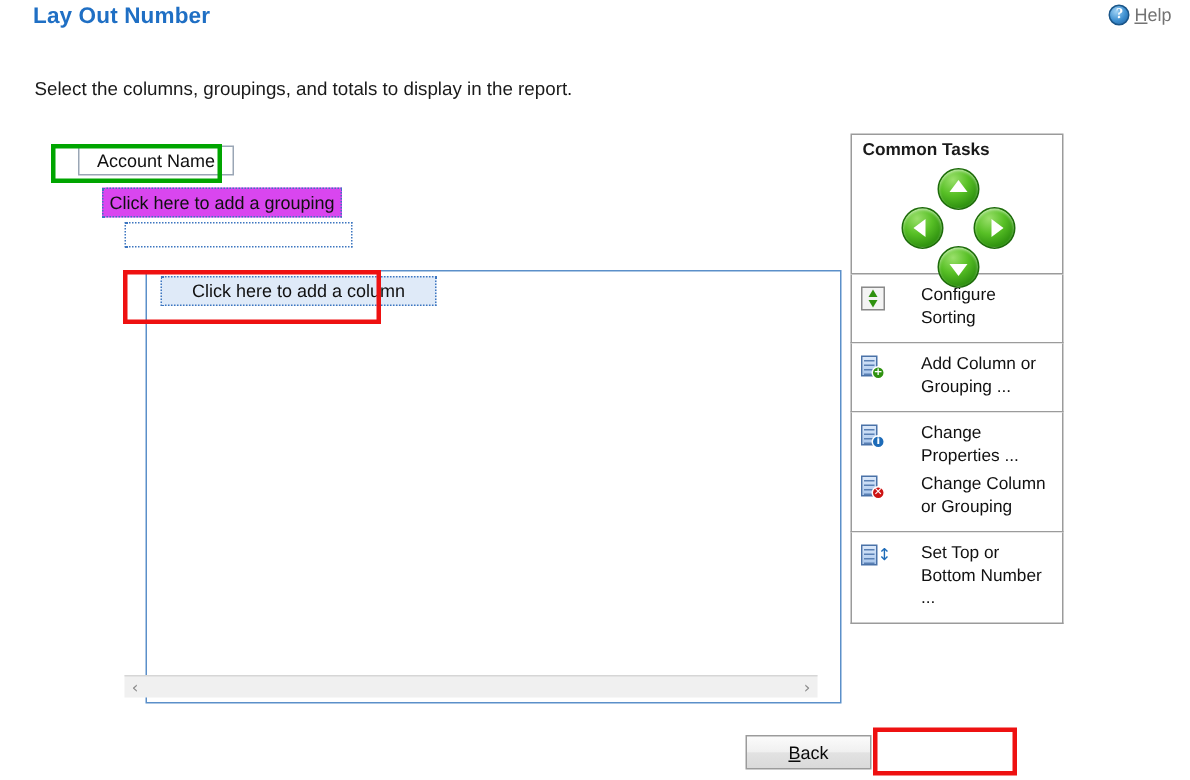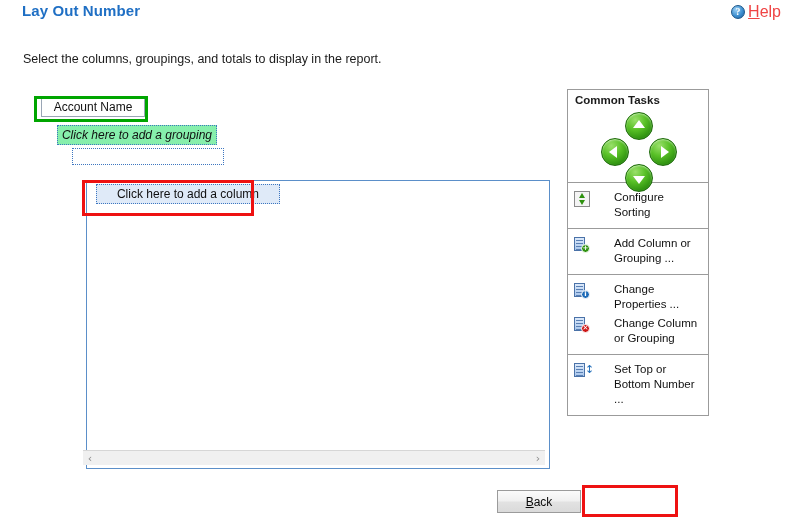--- a/index.html
+++ b/index.html
@@ -30,22 +30,22 @@
   #help-link {
     position: absolute;
     right: 12px;
     top: 3px;
     display: flex;
     align-items: center;
     gap: 3px;
     cursor: pointer;
   }
   #help-link .help-label {
-    font-size: 16px;
-    color: #ef4444;
+    font-size: 12px;
+    color: #737373;
   }
   .help-icon {
     width: 14px;
     height: 14px;
     border-radius: 50%;
     background: radial-gradient(circle at 35% 30%, #9fd2f5 0%, #3d8fd0 55%, #1c5c9c 100%);
     border: 1px solid #1b5689;
     box-sizing: border-box;
     color: #ffffff;
     font-size: 10px;
@@ -59,21 +59,21 @@
     position: absolute;
     left: 23px;
     top: 52px;
     font-size: 12.5px;
     color: #1a1a1a;
   }
 
   
   #design-area {
     position: absolute;
-    left: 4px;
+    left: 15px;
     top: 88px;
     width: 560px;
     height: 390px;
   }
 
   .field-box {
     position: absolute;
     box-sizing: border-box;
     font-size: 12px;
     line-height: 17px;
@@ -103,24 +103,23 @@
     box-sizing: border-box;
     pointer-events: none;
   }
 
   
   #grouping-placeholder {
     left: 53px;
     top: 37px;
     width: 160px;
     height: 20px;
-    background: #86efac;
+    background: #d946ef;
     border: 1px dotted #3d76c0;
     line-height: 18px;
-    font-style: italic;
   }
 
   
   #empty-row {
     left: 68px;
     top: 60px;
     width: 152px;
     height: 17px;
     background: #ffffff;
     border: 1px dotted #3d76c0;

